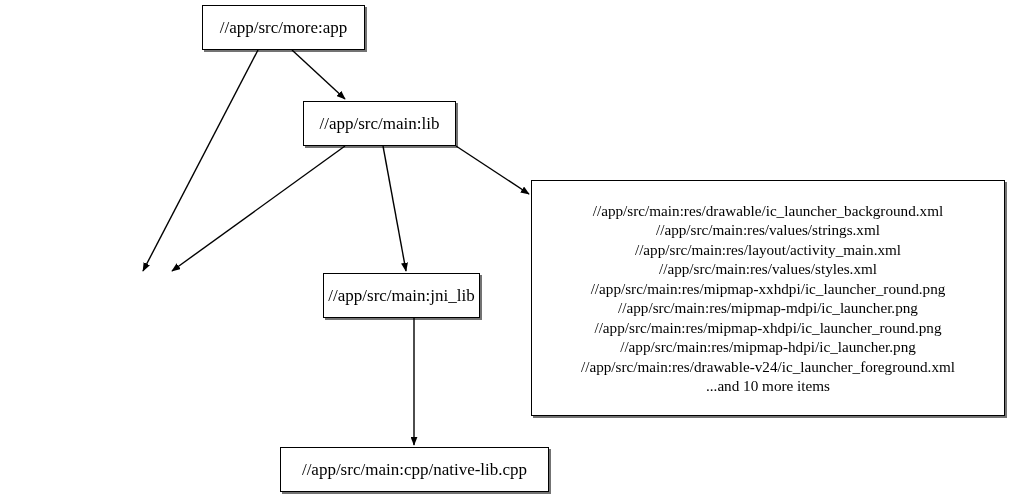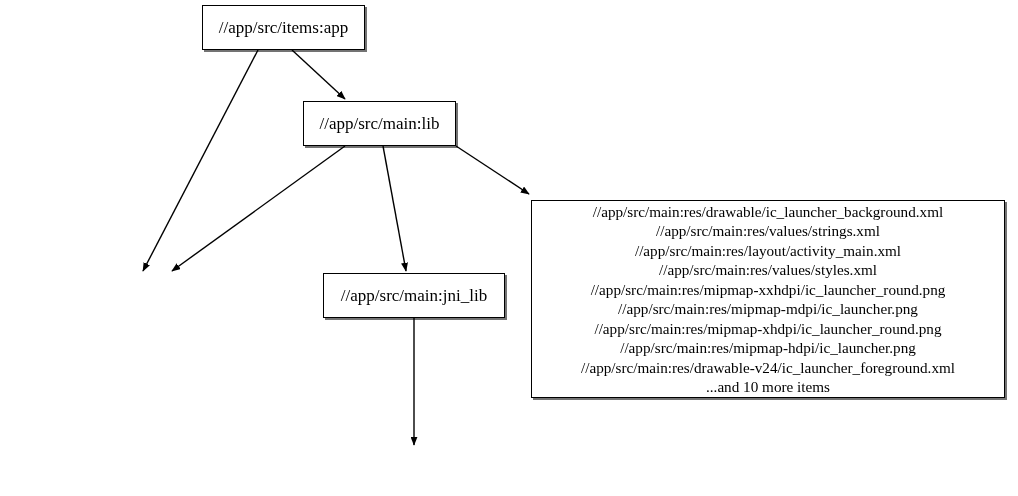--- a/index.html
+++ b/index.html
@@ -67,39 +67,42 @@
         <line x1="292" y1="50" x2="345" y2="99" stroke="#000000" marker-end="url(#arrowhead)"></line>
         <line x1="258" y1="50" x2="143" y2="271" stroke="#000000" marker-end="url(#arrowhead)"></line>
         <line x1="345" y1="146" x2="172" y2="271" stroke="#000000" marker-end="url(#arrowhead)"></line>
         <line x1="383" y1="146" x2="406" y2="271" stroke="#000000" marker-end="url(#arrowhead)"></line>
         <line x1="456" y1="146" x2="529" y2="194" stroke="#000000" marker-end="url(#arrowhead)"></line>
         <line x1="414" y1="318" x2="414" y2="445" stroke="#000000" marker-end="url(#arrowhead)"></line>
       </g>
   </svg>
 
   <div class="node node-single" style="left: 202px; top: 5px; width: 163px; height: 45px; background: rgb(255, 255, 255); border-color: rgb(0, 0, 0);">
-    <span class="node-label">//app/src/items:app</span>
+    <span class="node-label">//app/src/more:app</span>
   </div>
 
   <div class="node node-single" style="left: 303px; top: 101px; width: 153px; height: 45px; background: rgb(255, 255, 255); border-color: rgb(0, 0, 0); align-items: center;">
     <span class="node-label">//app/src/main:lib</span>
   </div>
 
 
-  <div class="node node-single" style="left: 323px; top: 273px; width: 182px; height: 45px; background: rgb(255, 255, 255); border-color: rgb(0, 0, 0);">
+  <div class="node node-single" style="left: 323px; top: 273px; width: 157px; height: 45px; background: rgb(255, 255, 255); border-color: rgb(0, 0, 0);">
     <span class="node-label">//app/src/main:jni_lib</span>
   </div>
 
-  <div class="node node-multi" style="left: 531px; top: 200px; width: 474px; height: 198px; background: rgb(255, 255, 255); border-color: rgb(0, 0, 0);">
+  <div class="node node-multi" style="left: 531px; top: 180px; width: 474px; height: 236px; background: rgb(255, 255, 255); border-color: rgb(0, 0, 0);">
     <span class="node-label">//app/src/main:res/drawable/ic_launcher_background.xml
 //app/src/main:res/values/strings.xml
 //app/src/main:res/layout/activity_main.xml
 //app/src/main:res/values/styles.xml
 //app/src/main:res/mipmap-xxhdpi/ic_launcher_round.png
 //app/src/main:res/mipmap-mdpi/ic_launcher.png
 //app/src/main:res/mipmap-xhdpi/ic_launcher_round.png
 //app/src/main:res/mipmap-hdpi/ic_launcher.png
 //app/src/main:res/drawable-v24/ic_launcher_foreground.xml
 ...and 10 more items</span>
   </div>
 
+  <div class="node node-single" style="left: 280px; top: 447px; width: 269px; height: 45px; background: rgb(255, 255, 255); border-color: rgb(0, 0, 0);">
+    <span class="node-label">//app/src/main:cpp/native-lib.cpp</span>
+  </div>
 
 </div>
 
 </body></html>

